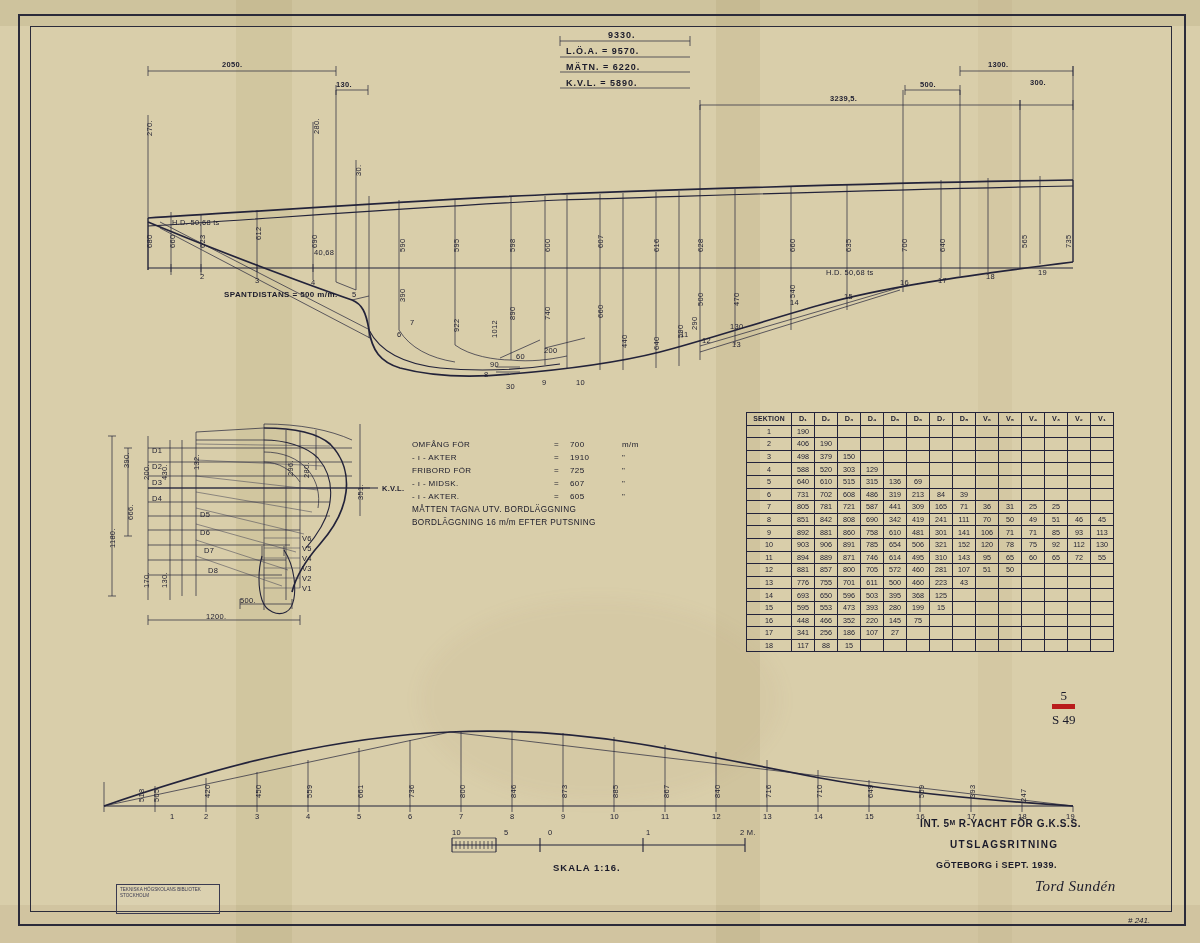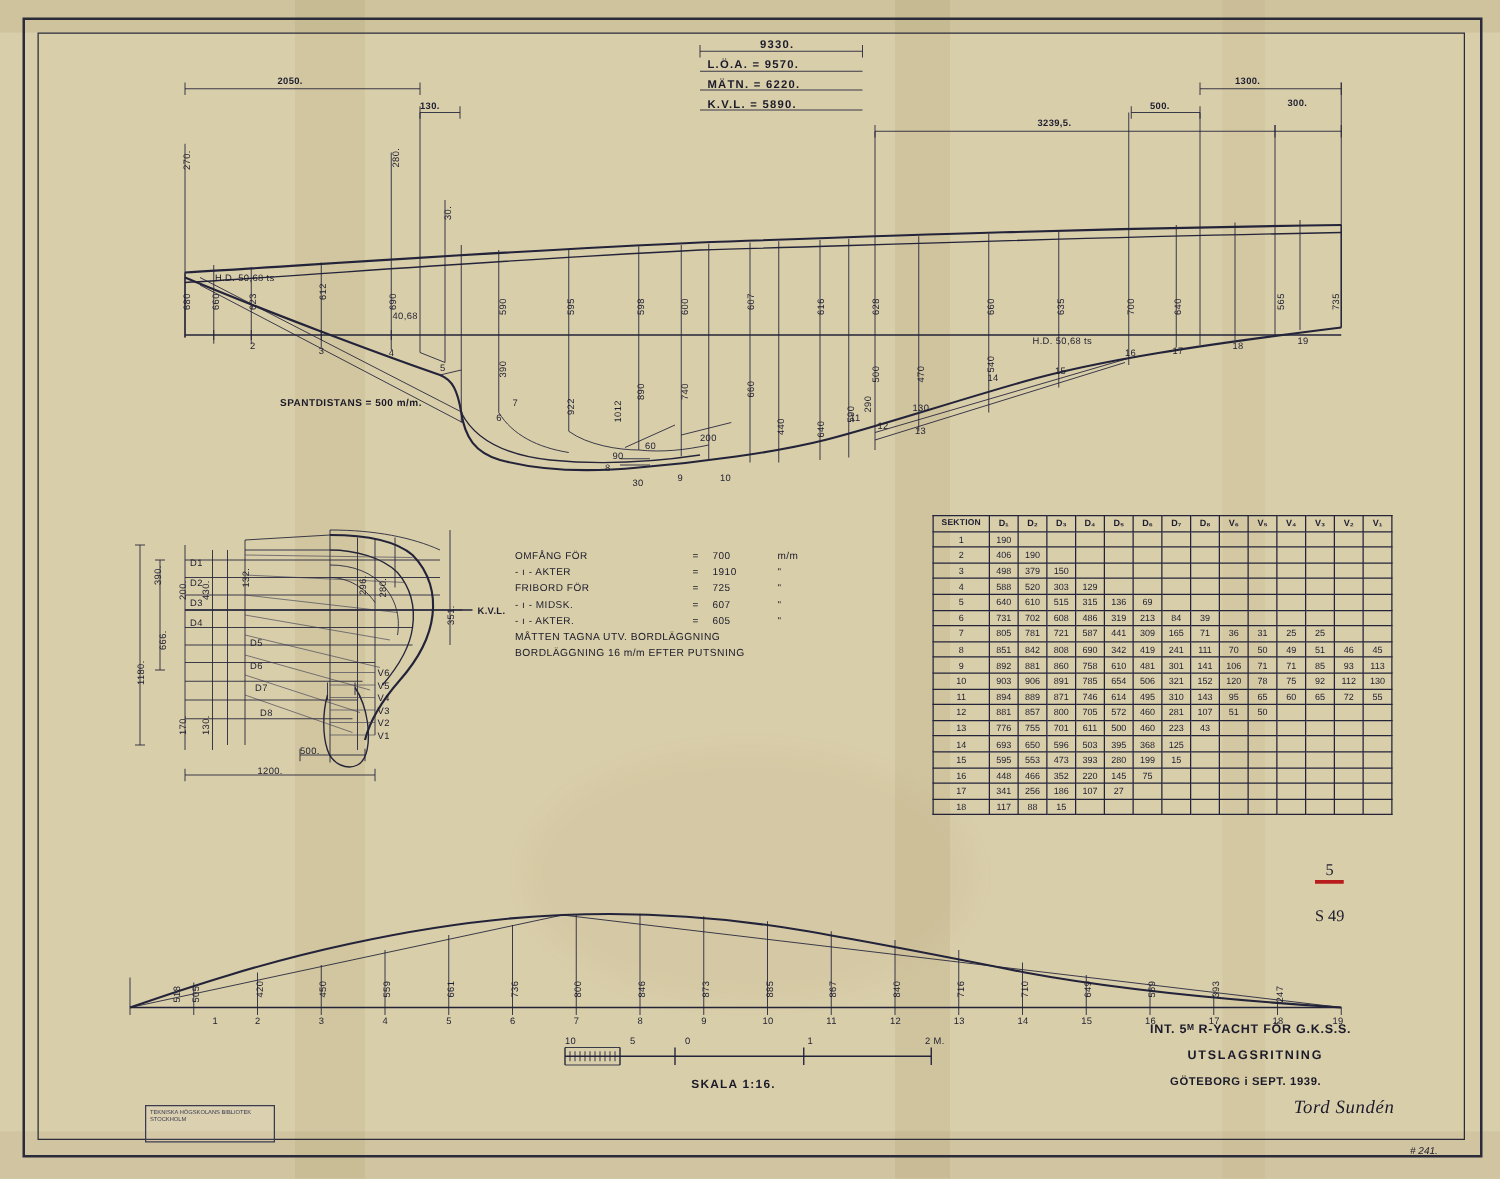--- a/index.html
+++ b/index.html
@@ -62,27 +62,27 @@
   .notes .big{font-size:8.2px;}
 
   
   .title-b{position:absolute;left:920px;top:818px;font-size:10px;}
   .title-b .t1{font-weight:bold;letter-spacing:0.6px;font-size:10px;}
   .title-b .t2{font-weight:bold;letter-spacing:1.4px;font-size:10px;margin-top:10px;margin-left:30px;}
   .title-b .t3{font-weight:bold;letter-spacing:0.5px;font-size:9px;margin-top:10px;margin-left:16px;}
   .sig{position:absolute;left:1035px;top:878px;font-size:15px;font-style:italic;font-family:"Liberation Serif",serif;letter-spacing:0.5px;}
   .refno{position:absolute;left:1128px;top:916px;font-size:8px;font-style:italic;}
   .fracn{position:absolute;left:1052px;top:688px;font-size:13px;text-align:center;font-family:"Liberation Serif",serif;}
-  .fracn .bar{border-top:3px solid #b91c1c;padding-top:18px;}
+  .fracn .bar{border-top:5px solid #b91c1c;padding-top:3px;}
 
   .stamp{position:absolute;left:116px;top:884px;width:96px;height:24px;border:1px solid #3a3a50;
          font-size:4.6px;line-height:6px;padding:2px 3px;color:#3b3b52;background:rgba(255,255,255,0.07);}
 
   .scalebar-lbl{position:absolute;left:553px;top:862px;font-size:9.5px;font-weight:bold;letter-spacing:1px;}
-  .spantxt{position:absolute;left:224px;top:290px;font-size:8px;font-weight:bold;letter-spacing:0.4px;margin-top:28px;}
+  .spantxt{position:absolute;left:224px;top:290px;font-size:8px;font-weight:bold;letter-spacing:0.4px;}
 </style>
 </head>
 <body>
 
 <div class="paper-stain stain-v1"></div>
 <div class="paper-stain stain-v2"></div>
 <div class="paper-stain stain-v3"></div>
 <div class="paper-stain stain-h1"></div>
 <div class="paper-stain stain-h2"></div>
 <div class="paper-stain stain-c"></div>
@@ -366,21 +366,21 @@
 <div class="vlbl" style="left:543px;top:320px;">740</div>
 <div class="vlbl" style="left:596px;top:318px;">660</div>
 <div class="vlbl" style="left:652px;top:350px;">640</div>
 <div class="vlbl" style="left:676px;top:338px;">590</div>
 <div class="vlbl" style="left:696px;top:306px;">500</div>
 <div class="vlbl" style="left:732px;top:306px;">470</div>
 <div class="vlbl" style="left:788px;top:298px;">540</div>
 <div class="lbl" style="left:730px;top:322px;">130</div>
 <div class="lbl" style="left:506px;top:382px;">30</div>
 <div class="lbl" style="left:490px;top:360px;">90</div>
-<div class="lbl" style="left:560px;top:346px;">200</div>
+<div class="lbl" style="left:544px;top:346px;">200</div>
 <div class="vlbl" style="left:620px;top:348px;">440</div>
 <div class="vlbl" style="left:690px;top:330px;">290</div>
 <div class="lbl" style="left:516px;top:352px;">60</div>
 <div class="lbl" style="left:826px;top:268px;">H.D. 50,68 ts</div>
 <div class="lbl" style="left:172px;top:218px;">H.D. 50,68 ts</div>
 
 <div class="lbl" style="left:200px;top:272px;">2</div>
 <div class="lbl" style="left:255px;top:276px;">3</div>
 <div class="lbl" style="left:311px;top:278px;">4</div>
 <div class="lbl" style="left:352px;top:290px;">5</div>

